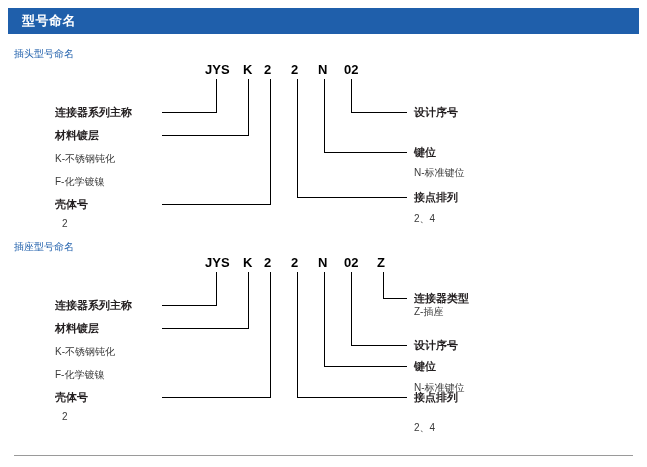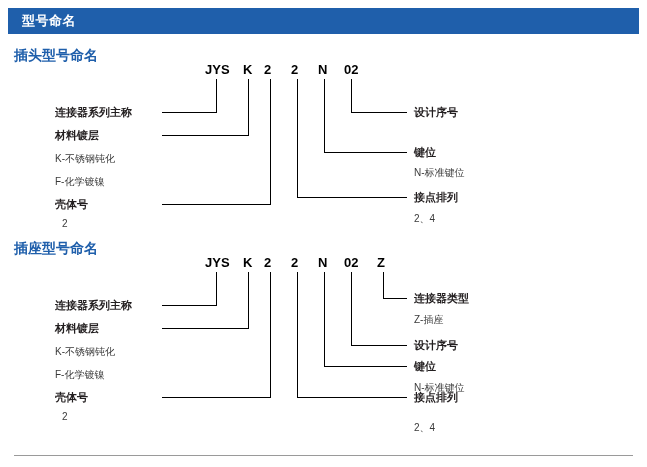--- a/index.html
+++ b/index.html
@@ -26,22 +26,22 @@
     left: 14px; top: 4px;
     font-size: 13px;
     font-weight: bold;
     color: #ffffff;
     letter-spacing: 0.5px;
   }
 
   
   .sect-title {
     position: absolute;
-    font-size: 14px;
-    font-weight: bold;
+    font-size: 10px;
+    font-weight: normal;
     color: #1f5fab;
     white-space: nowrap;
   }
 
   
   .code {
     position: absolute;
     font-size: 13px;
     font-weight: bold;
     color: #000000;
@@ -165,21 +165,21 @@
   <div class="vline" style="left:351px; top:272px; height:73px;"></div>
   <div class="hline" style="left:351px; top:345px; width:56px;"></div>
 
   <div class="vline" style="left:324px; top:272px; height:94px;"></div>
   <div class="hline" style="left:324px; top:366px; width:83px;"></div>
 
   <div class="vline" style="left:297px; top:272px; height:125px;"></div>
   <div class="hline" style="left:297px; top:397px; width:110px;"></div>
 
   <div class="lbl b" style="left:414px; top:291px;">连接器类型</div>
-  <div class="lbl sm" style="left:414px; top:313px;">Z-插座</div>
+  <div class="lbl sm" style="left:414px; top:305px;">Z-插座</div>
   <div class="lbl b" style="left:414px; top:338px;">设计序号</div>
   <div class="lbl b" style="left:414px; top:359px;">键位</div>
   <div class="lbl sm" style="left:414px; top:381px;">N-标准键位</div>
   <div class="lbl b" style="left:414px; top:390px;">接点排列</div>
   <div class="lbl sm" style="left:414px; top:421px;">2、4</div>
 
   <div class="note-rule" style="left:14px; top:455px; width:619px;"></div>
 
 </div>
 

